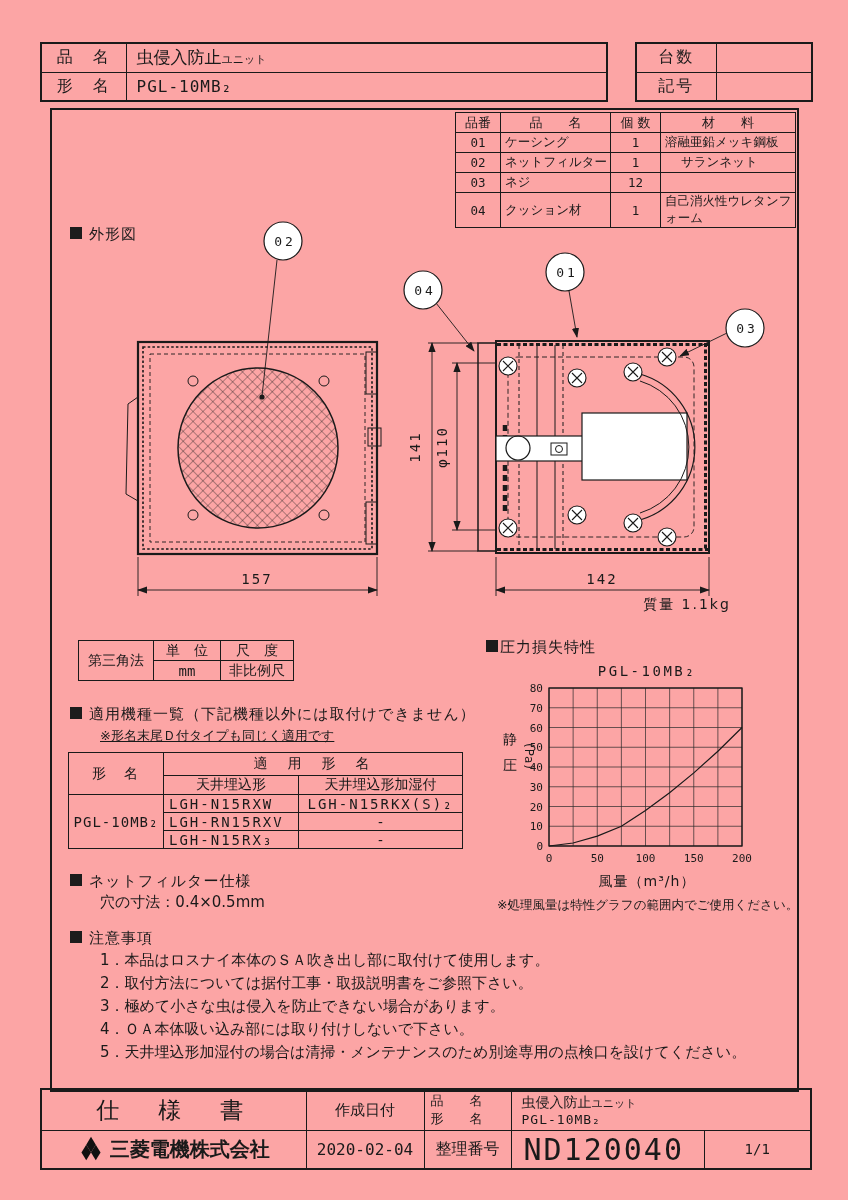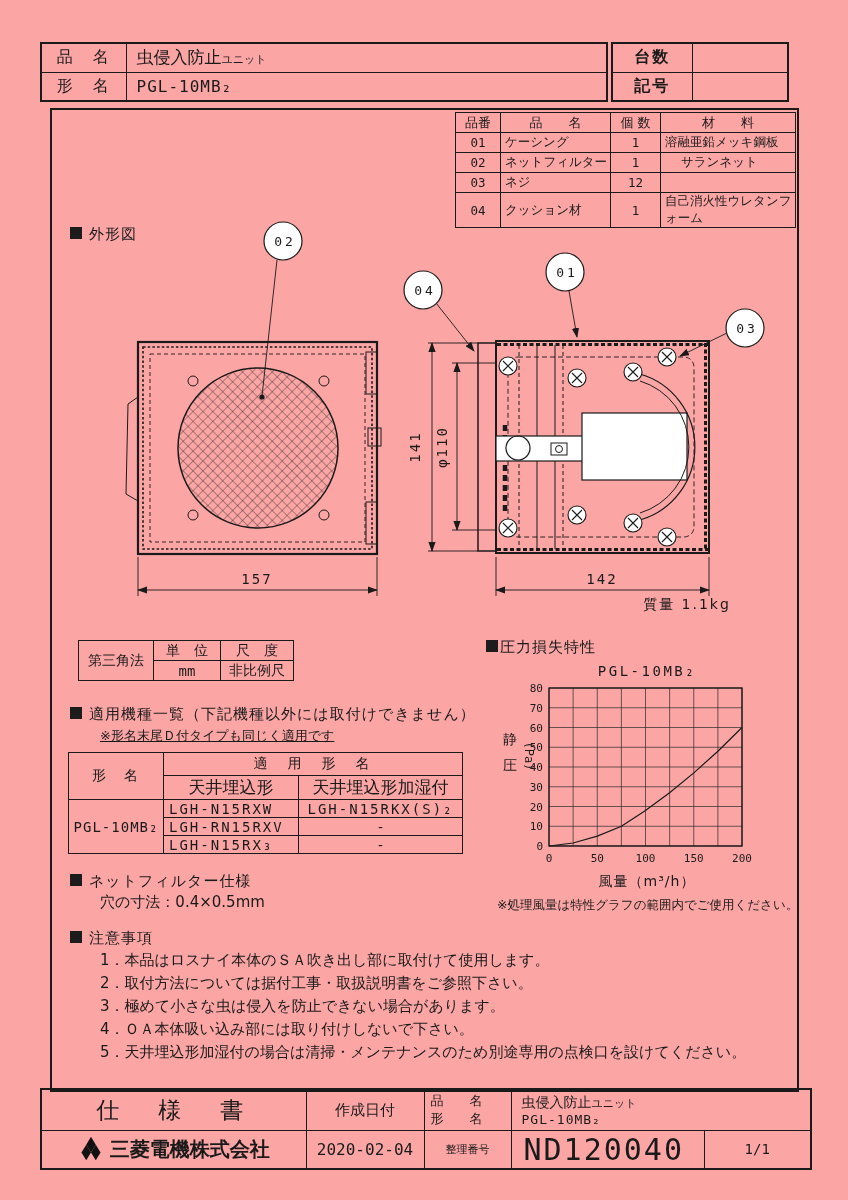--- a/index.html
+++ b/index.html
@@ -35,21 +35,21 @@
         <span>虫侵入防止</span><span class="small-kana">ユニット</span>
       </td>
     </tr>
     <tr style="height:29px">
       <td class="hdr-label">形　名</td>
       <td class="mono" style="padding-left:10px;font-size:16px;letter-spacing:1px">PGL-10MB₂</td>
     </tr>
   </tbody>
     </table>
 
-  <table class="abs b2" style="left:611px;top:42px;width:178px;height:58px;font-weight:bold;">
+  <table class="abs b2" style="left:635px;top:42px;width:178px;height:58px;">
     <colgroup>
         <col style="width:80px">
         <col>
       </colgroup>
     <tbody>
         <tr style="height:29px">
       <td class="hdr-label">台数</td>
       <td></td>
     </tr>
     <tr style="height:29px">
@@ -318,21 +318,21 @@
     <colgroup>
         <col style="width:95px">
         <col style="width:135px">
         <col style="width:164px">
       </colgroup>
     <tbody>
         <tr style="height:23px;font-size:14px">
       <td rowspan="2" class="cen" style="letter-spacing:2px">形　名</td>
       <td colspan="2" class="cen" style="letter-spacing:3px">適　用　形　名</td>
     </tr>
-    <tr style="height:19px;font-size:17px">
+    <tr style="height:19px;font-size:14px">
       <td class="cen">天井埋込形</td>
       <td class="cen">天井埋込形加湿付</td>
     </tr>
     <tr style="height:18px;font-size:14px">
       <td rowspan="3" class="cen mono" style="letter-spacing:1px">PGL-10MB₂</td>
       <td class="mono" style="padding-left:5px;letter-spacing:2px">LGH-N15RXW</td>
       <td class="cen mono" style="letter-spacing:2px">LGH-N15RKX(S)₂</td>
     </tr>
     <tr style="height:18px;font-size:14px">
       <td class="mono" style="padding-left:5px;letter-spacing:2px">LGH-RN15RXV</td>
@@ -389,20 +389,20 @@
         <div style="display:flex;align-items:center;justify-content:center;gap:6px">
           <svg width="26" height="28" viewBox="0 0 30 32">
             <polygon points="15,2 20.5,11 15,20 9.5,11" fill="#111"></polygon>
             <polygon points="9.5,11 15,20 9.5,29 4,20" fill="#111"></polygon>
             <polygon points="20.5,11 26,20 20.5,29 15,20" fill="#111"></polygon>
           </svg>
           <span style="font-size:20px;font-weight:bold">三菱電機株式会社</span>
         </div>
       </td>
       <td class="cen mono" style="font-size:16px">2020-02-04</td>
-      <td class="cen" style="font-size:11px">整理番号</td>
+      <td class="cen" style="font-size:16px">整理番号</td>
       <td class="mono" style="font-size:30px;letter-spacing:2px;padding-left:12px">ND120040</td>
       <td class="cen mono" style="font-size:14px">1/1</td>
     </tr>
   </tbody>
     </table>
 
 </div>
 
 </body></html>

